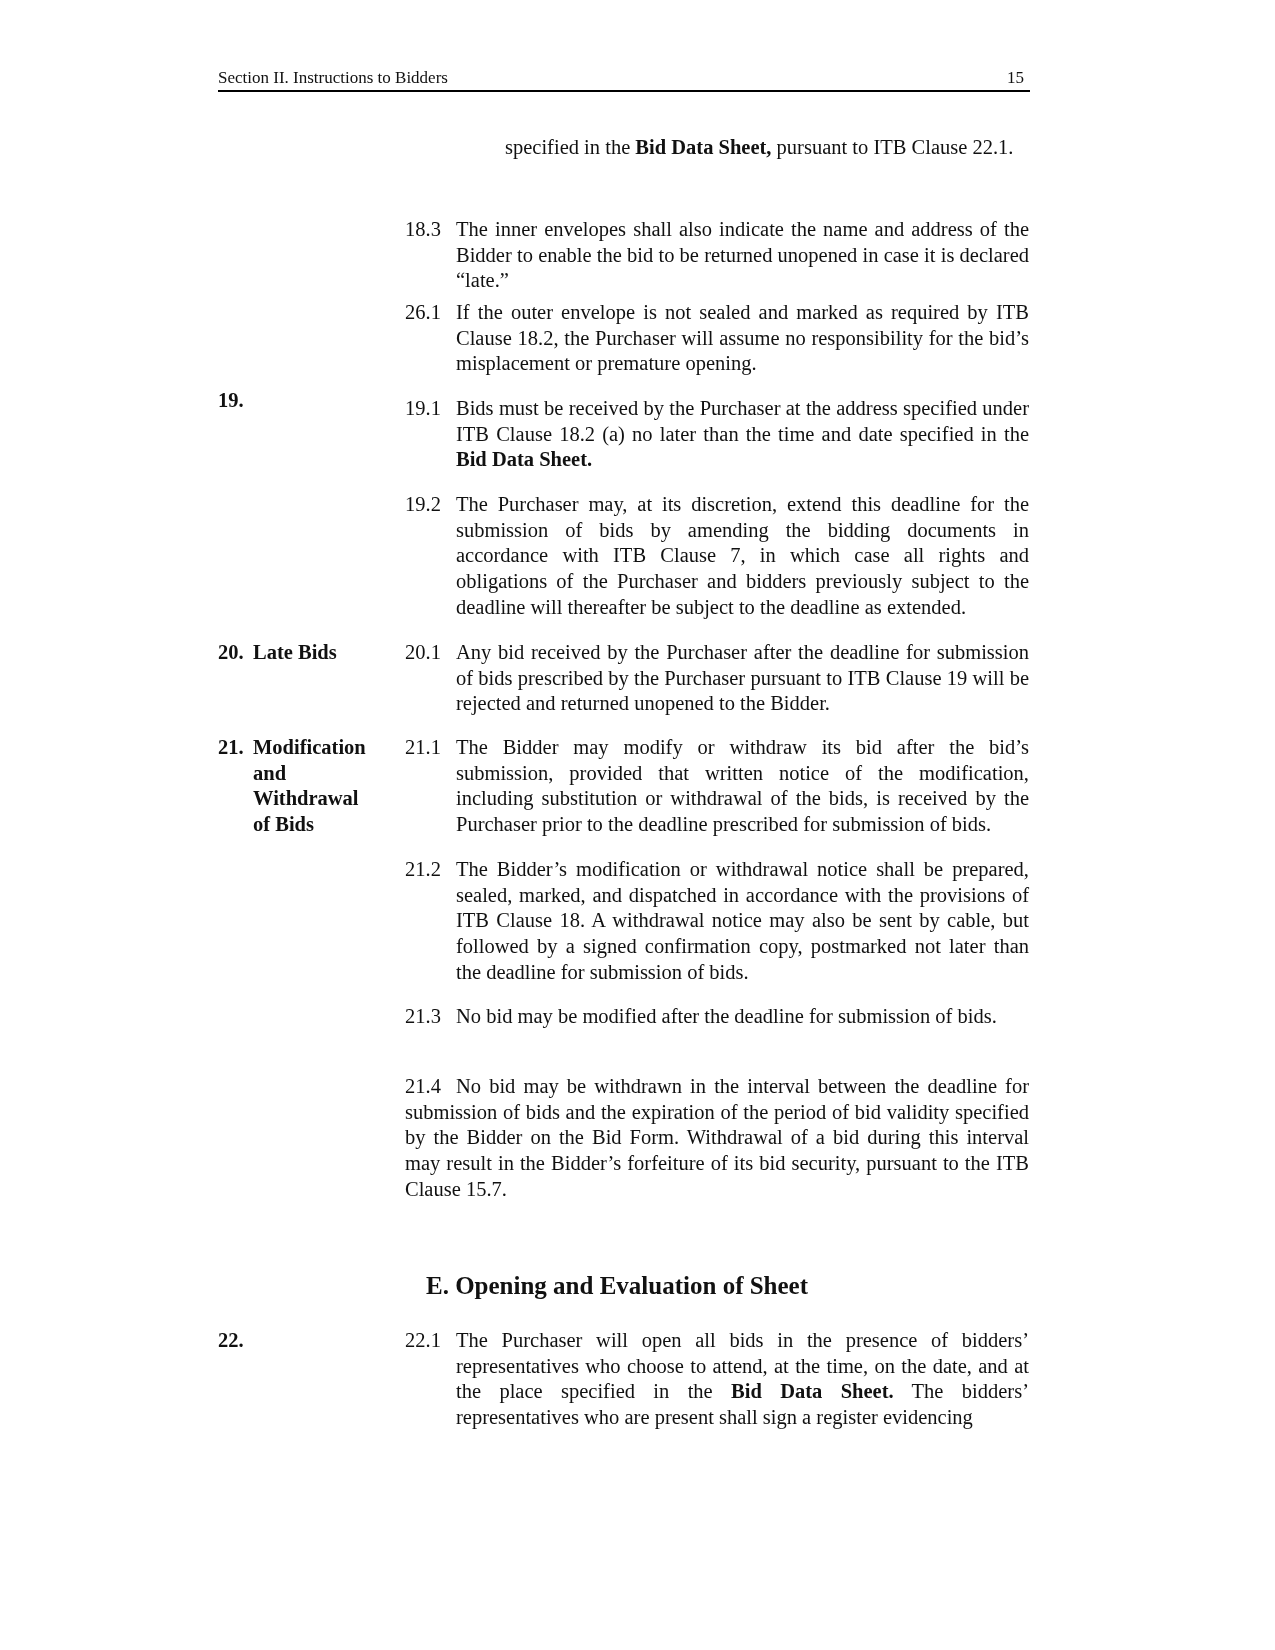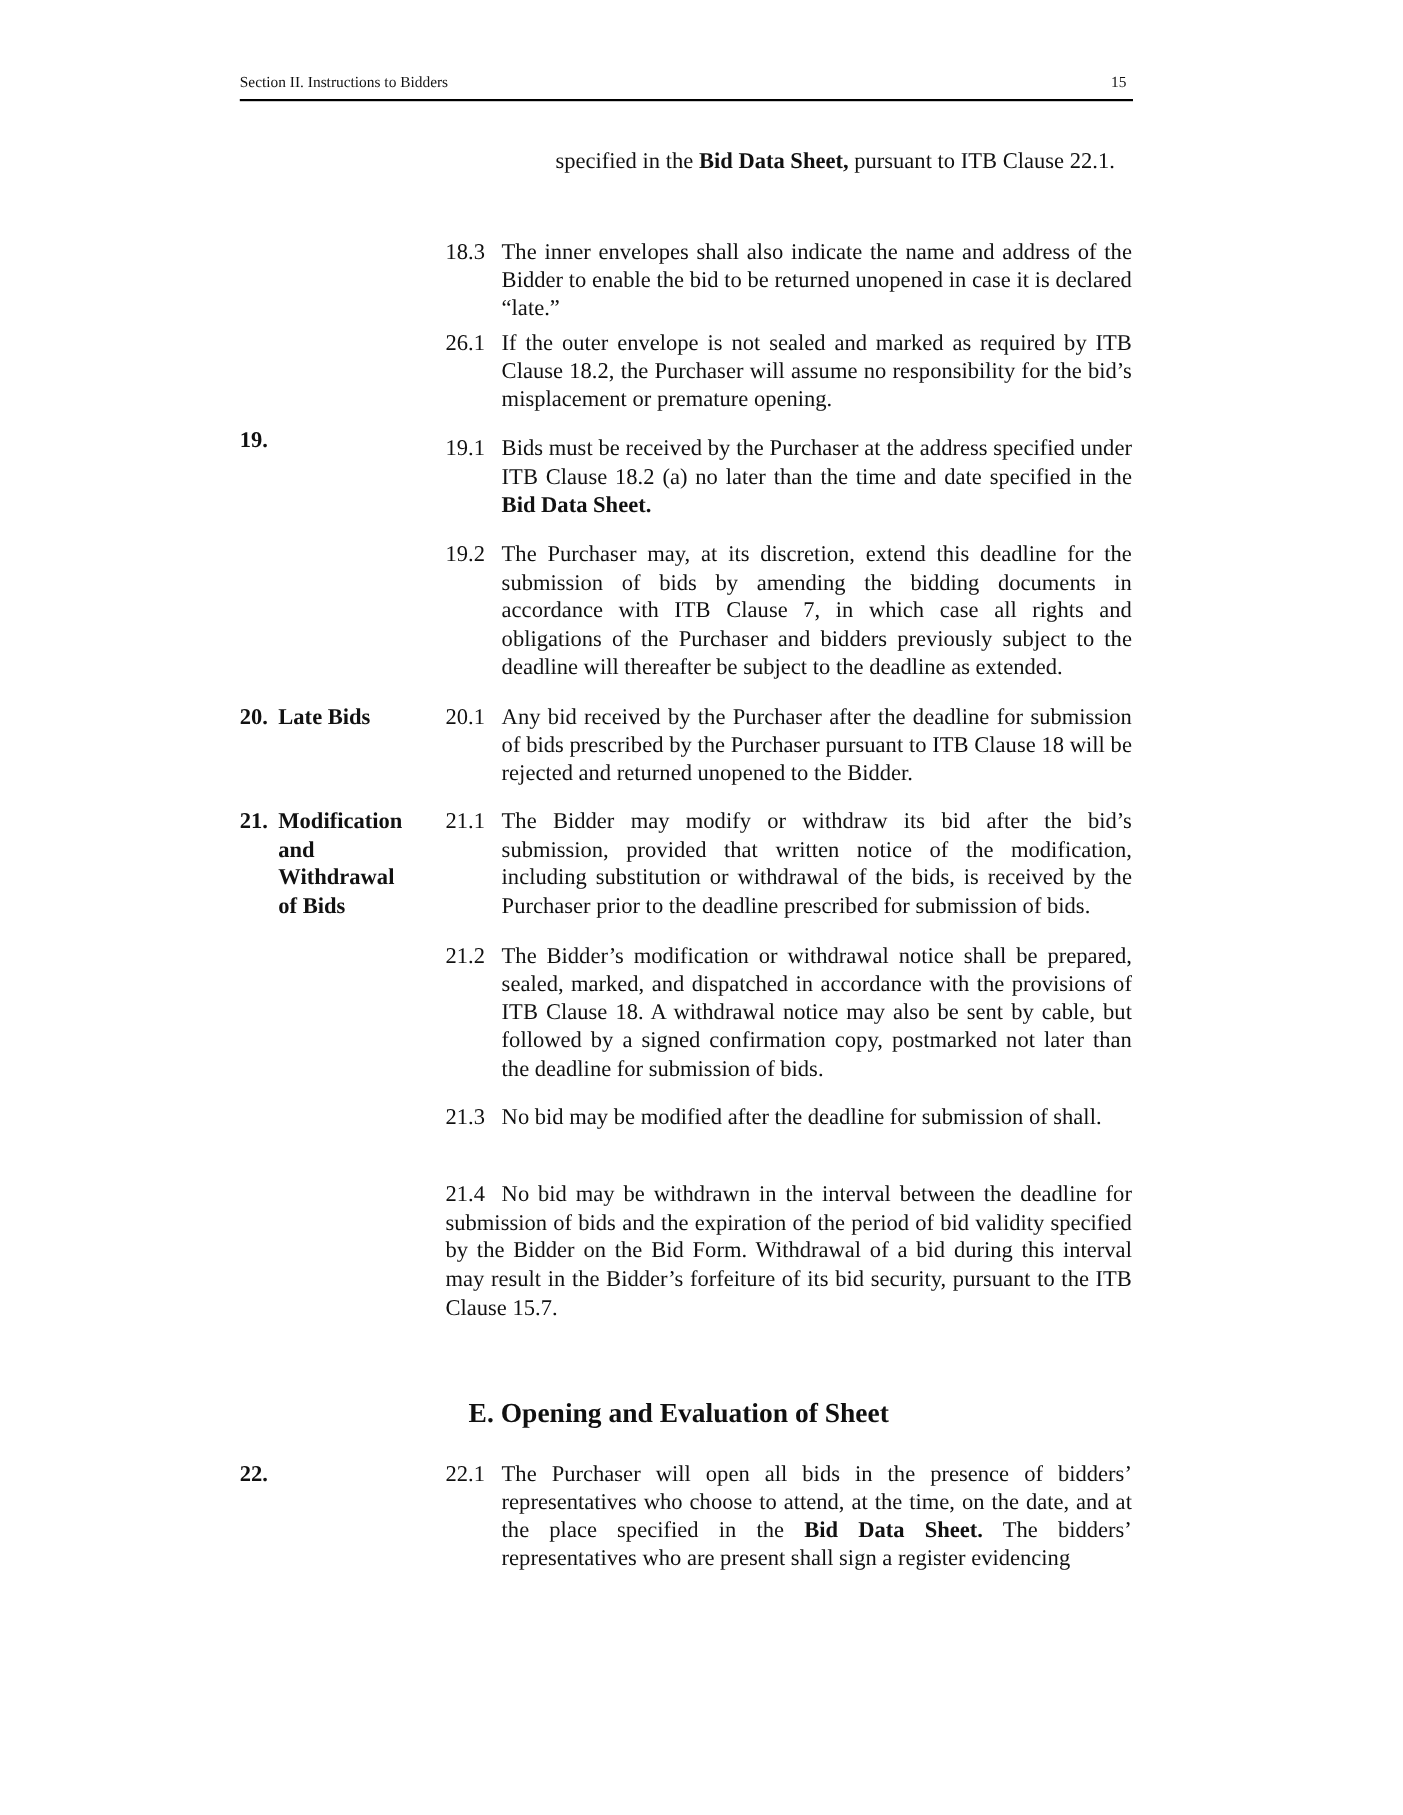--- a/index.html
+++ b/index.html
@@ -1,19 +1,19 @@
 <!DOCTYPE html>
 <html><head>
 <meta charset="utf-8">
 <style>
   html, body { margin:0; padding:0; background:#ffffff; }
   body { width:1275px; height:1650px; position:relative; overflow:hidden;
          font-family:"Liberation Serif","DejaVu Serif",serif; color:#111; }
   .header { position:absolute; left:218px; top:68px; width:812px; height:22px;
-            border-bottom:2px solid #000; font-size:14px; }
+            border-bottom:2px solid #000; font-size:17px; }
   .header .title { position:absolute; left:0; top:0; }
   .header .pnum { position:absolute; right:6px; top:0; }
   .para { position:absolute; left:405px; width:624px; font-size:20.5px; line-height:25.7px; }
   .para .num { position:absolute; left:0; top:0; }
   .para .txt { margin-left:51px; text-align:justify; }
   .para.flow .txt { margin-left:0; text-indent:51px; }
   .side { position:absolute; left:218px; width:170px; font-weight:bold; font-size:20.5px; line-height:25.7px; }
   .side .snum { position:absolute; left:0; top:0; }
   .side .stxt { margin-left:35px; }
   .cont { position:absolute; left:505px; width:524px; font-size:20.5px; line-height:25.7px; text-align:justify; }
@@ -54,40 +54,40 @@
   <span class="num">19.2</span>
   <div class="txt">The Purchaser may, at its discretion, extend this deadline for the submission of bids by amending the bidding documents in accordance with ITB Clause 7, in which case all rights and obligations of the Purchaser and bidders previously subject to the deadline will thereafter be subject to the deadline as extended.</div>
 </div>
 
 <div class="side" style="top:640px;">
   <span class="snum">20.</span>
   <div class="stxt">Late Bids</div>
 </div>
 <div class="para" style="top:640px;">
   <span class="num">20.1</span>
-  <div class="txt">Any bid received by the Purchaser after the deadline for submission of bids prescribed by the Purchaser pursuant to ITB Clause 18 will be rejected and returned unopened to the Bidder.</div>
+  <div class="txt">Any bid received by the Purchaser after the deadline for submission of bids prescribed by the Purchaser pursuant to ITB Clause 19 will be rejected and returned unopened to the Bidder.</div>
 </div>
 
 <div class="side" style="top:735px; width:160px;">
   <span class="snum">21.</span>
   <div class="stxt" style="width:100px;">Modification and Withdrawal of Bids</div>
 </div>
 <div class="para" style="top:735px;">
   <span class="num">21.1</span>
   <div class="txt">The Bidder may modify or withdraw its bid after the bid’s submission, provided that written notice of the modification, including substitution or withdrawal of the bids, is received by the Purchaser prior to the deadline prescribed for submission of bids.</div>
 </div>
 
 <div class="para" style="top:857px;">
   <span class="num">21.2</span>
   <div class="txt">The Bidder’s modification or withdrawal notice shall be prepared, sealed, marked, and dispatched in accordance with the provisions of ITB Clause 18.  A withdrawal notice may also be sent by cable, but followed by a signed confirmation copy, postmarked not later than the deadline for submission of bids.</div>
 </div>
 
 <div class="para" style="top:1004px;">
   <span class="num">21.3</span>
-  <div class="txt">No bid may be modified after the deadline for submission of shall.</div>
+  <div class="txt">No bid may be modified after the deadline for submission of bids.</div>
 </div>
 
 <div class="para flow" style="top:1074px;">
   <span class="num">21.4</span>
   <div class="txt">No bid may be withdrawn in the interval between the deadline for submission of bids and the expiration of the period of bid validity specified by the Bidder on the Bid Form.  Withdrawal of a bid during this interval may result in the Bidder’s forfeiture of its bid security, pursuant to the ITB Clause 15.7.</div>
 </div>
 
 <div class="section-heading">E.  Opening and Evaluation of Sheet</div>
 
 <div class="side" style="top:1328px;">

